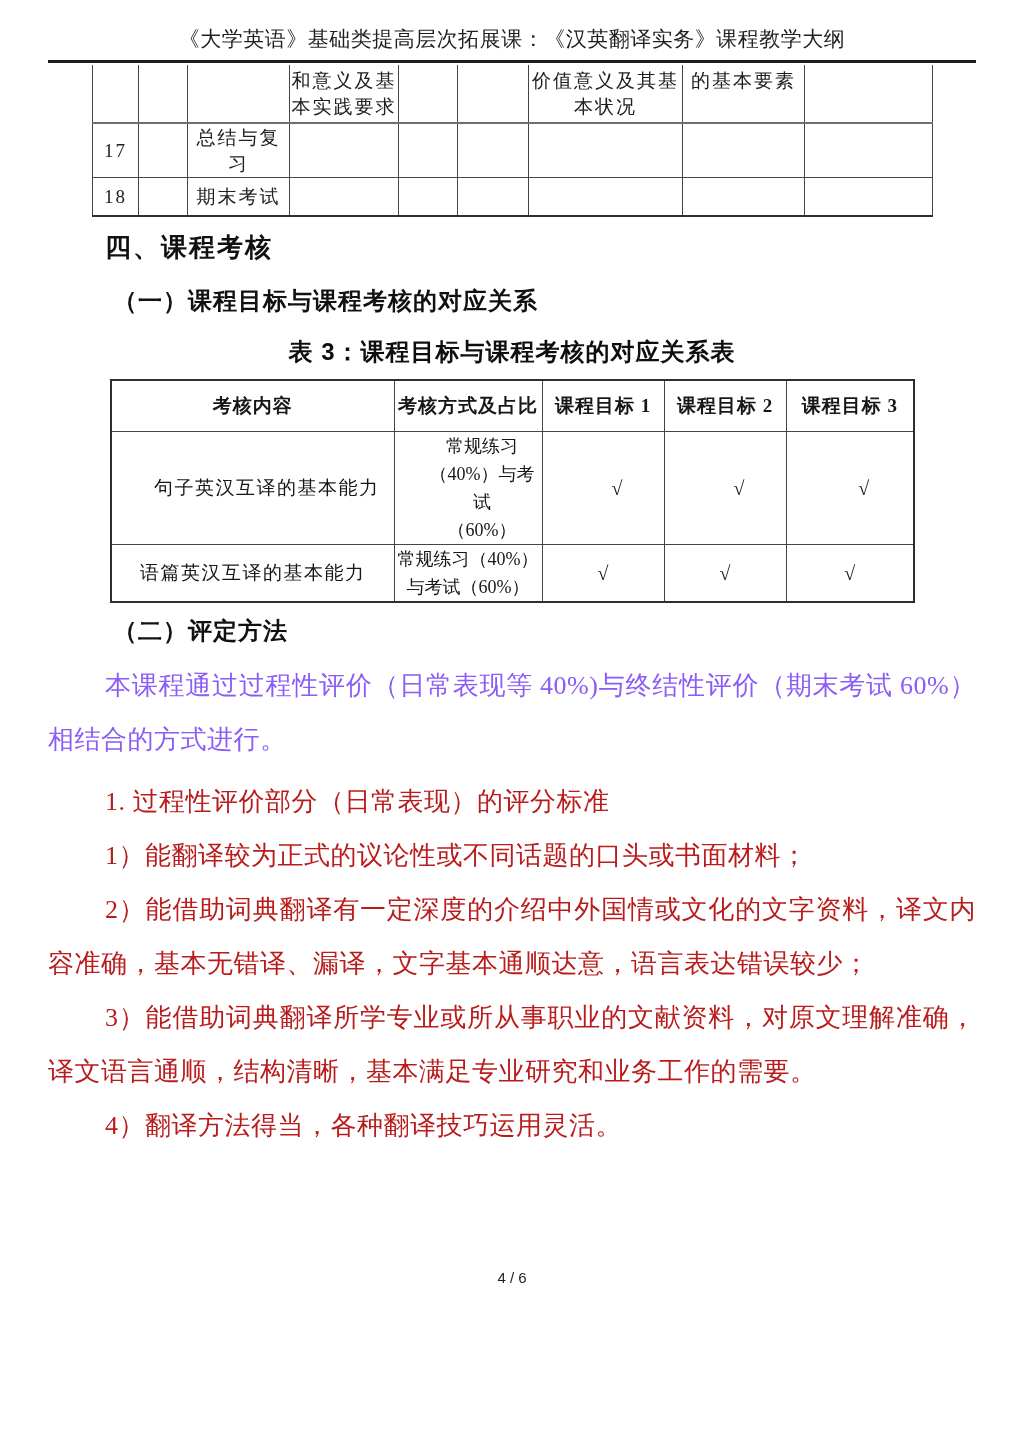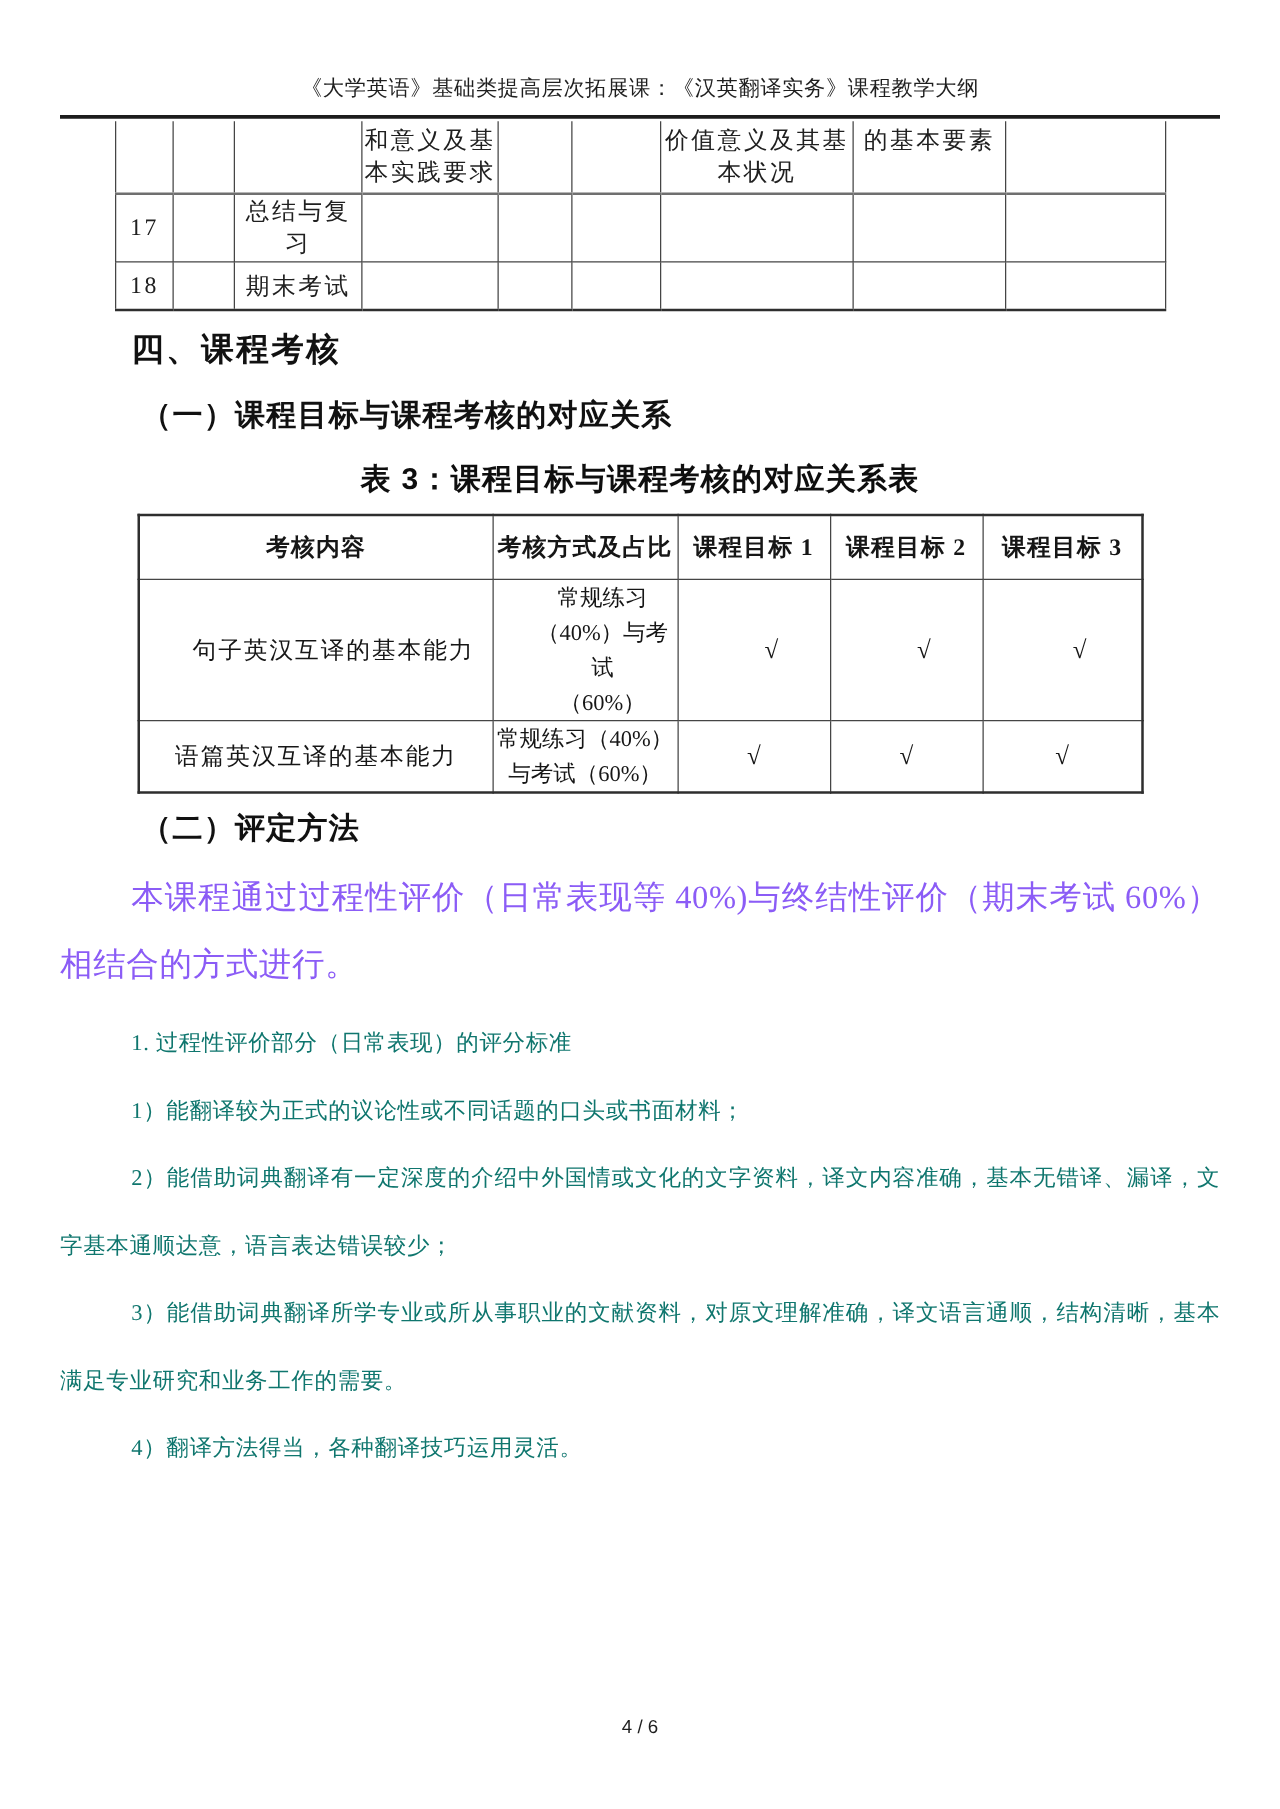--- a/index.html
+++ b/index.html
@@ -2,23 +2,23 @@
 <html><head>
 <meta charset="utf-8">
 <style>
   html,body { margin:0; padding:0; background:#ffffff; }
   .page {
     position:relative; width:1024px; height:1447px; background:#ffffff;
     color:#1a1a1a; font-family:"Liberation Serif", serif; overflow:hidden;
   }
   
   .hdr-title {
-    padding-top:60px; text-align:center;
+    padding-top:28px; text-align:center;
     font-family:"Liberation Sans", sans-serif;
-    font-size:17px; line-height:22px; color:#1f1f1f; letter-spacing:0.5px;
+    font-size:21px; line-height:22px; color:#1f1f1f; letter-spacing:0.5px;
   }
   .hdr-rule { margin:10px 48px 0 48px; border-top:3px solid #1c1c1c; height:0; }
 
   
   table.t1 {
     margin:2px 0 0 92px; width:840px;
     border-collapse:collapse; table-layout:fixed;
     font-size:19px; color:#202020; letter-spacing:2px; border-top:0;
   }
   table.t1 td { border:1px solid #454545; text-align:center; padding:0; overflow:hidden; }
@@ -56,27 +56,27 @@
   table.t3 td.method  { font-size:18px; line-height:28px; letter-spacing:0; }
   table.t3 td.goal    { font-size:20px; letter-spacing:0; }
 
   
   .para {
     margin:12px 48px 0 48px; font-size:26px; line-height:54px;
     text-align:justify; text-indent:57px; letter-spacing:0.5px; color:#8b5cf6;
   }
   .items { margin:8px 48px 0 48px; }
   .items p {
-    margin:0; font-size:18px; line-height:54px; text-align:justify;
-    text-indent:57px; letter-spacing:0.5px; color:#0f766e;
+    margin:0; font-size:26px; line-height:54px; text-align:justify;
+    text-indent:57px; letter-spacing:0.5px; color:#b91c1c;
   }
 
   
   .footer {
-    position:absolute; top:1372px; left:0; width:100%; text-align:center;
+    position:absolute; top:1268px; left:0; width:100%; text-align:center;
     font-family:"Liberation Sans", sans-serif; font-size:15px; line-height:20px; color:#1f1f1f;
   }
 </style>
 </head>
 <body>
 
 <div class="page">
 
   <div class="hdr-title">《大学英语》基础类提高层次拓展课：《汉英翻译实务》课程教学大纲</div>
   <div class="hdr-rule"></div>

